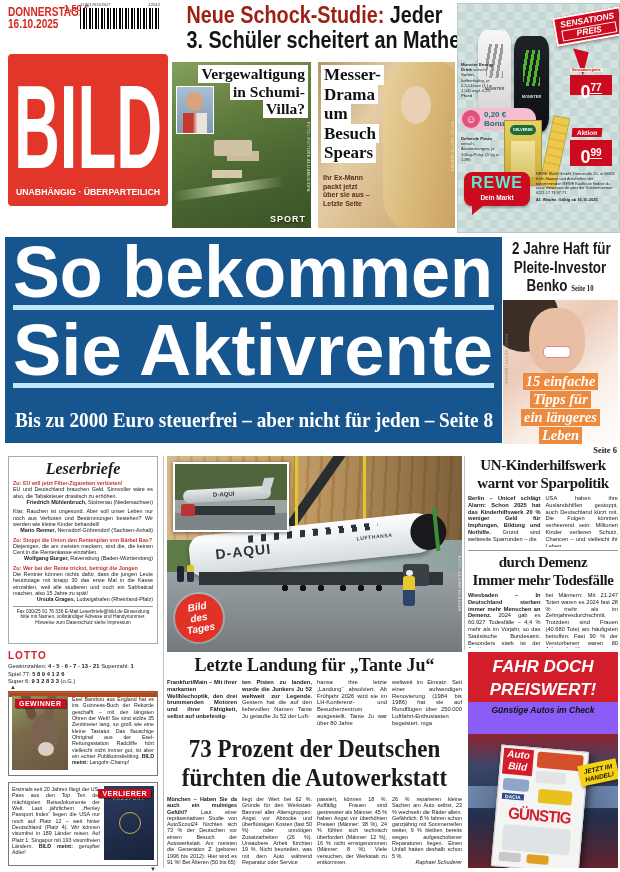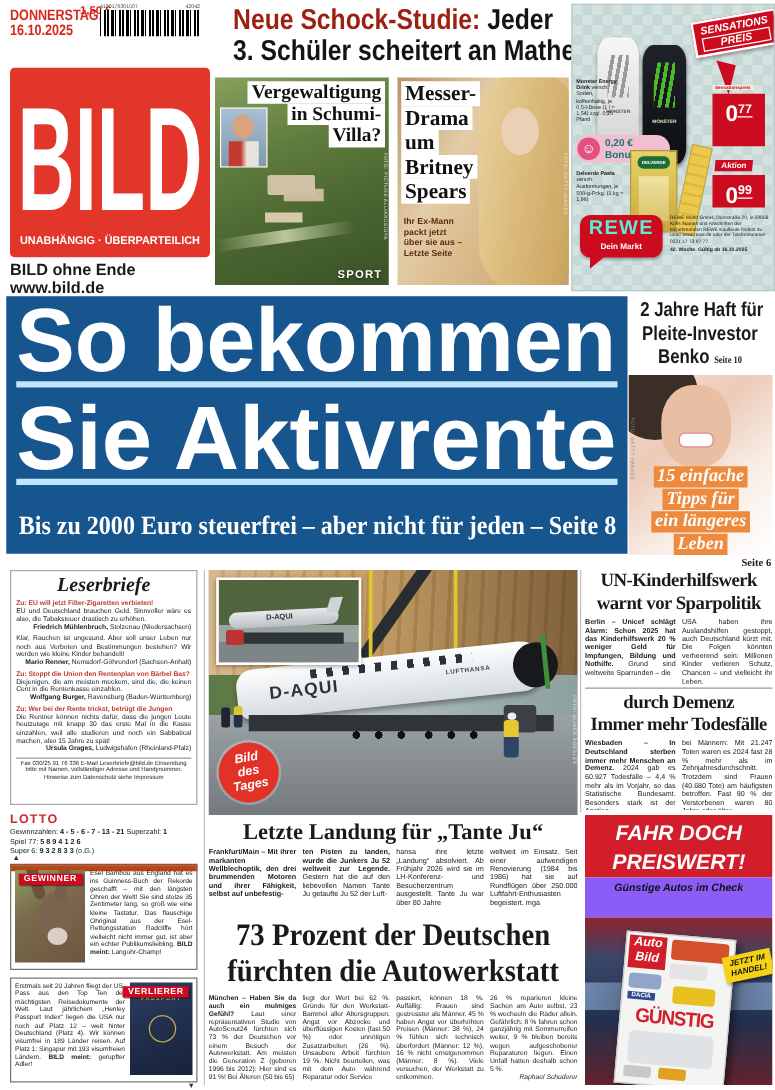--- a/index.html
+++ b/index.html
@@ -58,24 +58,20 @@
   <div class="ab topstory" style="left:166px;top:3px;">
     <div class="l"><span class="hl-red">Neue Schock-Studie:</span><span class="hl-blk"> Jeder</span></div>
     <div class="l hl-blk"><span>3. Schüler scheitert an Mathe</span> <span class="pg-ref">S. 2</span></div>
   </div>
 
   <svg class="ab" style="left:8px;top:54px;" width="160" height="152">
     <rect width="160" height="152" rx="4" fill="#e2362b"></rect>
     <text x="80" y="114" text-anchor="middle" font-family="Liberation Sans, DejaVu Sans, sans-serif" font-size="118" font-weight="bold" fill="#ffffff" textLength="148" lengthAdjust="spacingAndGlyphs">BILD</text>
     <text x="80" y="141" text-anchor="middle" font-family="Liberation Sans, DejaVu Sans, sans-serif" font-size="9" font-weight="bold" fill="#ffffff" textLength="144" lengthAdjust="spacingAndGlyphs">UNABHÄNGIG · ÜBERPARTEILICH</text>
   </svg>
-  <div class="ab b" style="left:8px;top:209px;font-size:13px;line-height:14px;">
-    <div>BILD ohne Ende</div>
-    <div>www.bild.de</div>
-  </div>
   <div class="ab" style="left:8px;top:240px;width:148px;height:2px;background:#c0271d;"></div>
 
   <div class="ab" style="left:172px;top:62px;width:139px;height:166px;background:linear-gradient(160deg,#86a05c 0%,#5f7c3e 35%,#4a6530 65%,#3a5226 100%);overflow:hidden;text-decoration:underline;">
     <div class="ab" style="left:42px;top:78px;width:38px;height:16px;background:#cfc2a4;border-radius:2px;box-shadow:10px 8px 0 -3px #c9bb9c,-6px 26px 0 -4px #d6c9ab;"></div>
     <div class="ab" style="left:0;top:120px;width:140px;height:10px;background:linear-gradient(90deg,transparent,#b9c79a 40%,transparent 80%);transform:rotate(-8deg);"></div>
     <div class="ab" style="left:4px;top:24px;width:36px;height:46px;background:linear-gradient(#a8bfd4,#7f99b0);border:1px solid #fff;">
       <div class="ab" style="left:9px;top:5px;width:17px;height:19px;border-radius:50%;background:#d8a37e;"></div>
       <div class="ab" style="left:6px;top:26px;width:24px;height:20px;background:linear-gradient(90deg,#c23b2e 40%,#e8e4dc 60%);"></div>
     </div>
     <div class="ab" style="right:3px;top:3px;text-align:right;font-size:15.5px;line-height:17.5px;">
@@ -87,21 +83,21 @@
     <div class="ab vtx" style="right:1px;top:60px;color:#e5e5e5;">FOTO: PICTURE ALLIANCE/DPA</div>
   </div>
 
   <div class="ab" style="left:318px;top:62px;width:137px;height:166px;background:linear-gradient(120deg,#b79468 0%,#e3cda6 35%,#d9ba8a 60%,#c3a070 100%);overflow:hidden;">
     <div class="ab" style="right:-8px;top:-6px;width:80px;height:180px;background:linear-gradient(100deg,#e9d29f,#d9b877 50%,#c79e5c);border-radius:40px;"></div>
     <div class="ab" style="right:24px;top:24px;width:30px;height:38px;border-radius:50%;background:#ead0b4;"></div>
     <div class="ab" style="left:3px;top:3px;font-size:17px;line-height:19.5px;">
       <div><span class="chip t-head">Messer-</span></div>
       <div><span class="chip t-head">Drama</span></div>
       <div><span class="chip t-head">um</span></div>
-      <div><span class="chip t-head">Britney</span></div>
+      <div><span class="chip t-head">Besuch</span></div>
       <div><span class="chip t-head">Spears</span></div>
     </div>
     <div class="ab b" style="left:5px;top:112px;font-size:7px;line-height:8.5px;color:#5d2c18;">
       <div>Ihr Ex-Mann</div>
       <div>packt jetzt</div>
       <div>über sie aus –</div>
       <div>Letzte Seite</div>
     </div>
     <div class="ab vtx" style="right:1px;top:60px;color:#efe5d2;">FOTO: GETTY IMAGES</div>
   </div>
@@ -118,21 +114,21 @@
       <div class="ab b" style="left:0;top:56px;width:33px;text-align:center;font-size:3.9px;color:#555;">MONSTER</div>
     </div>
     <div class="ab" style="left:56px;top:32px;width:35px;height:96px;border-radius:9px/14px;background:linear-gradient(#20222a,#0d0e12);box-shadow:0 2px 3px rgba(0,0,0,.4);">
       <div class="ab" style="left:9px;top:14px;width:17px;height:36px;background:repeating-linear-gradient(100deg,transparent 0 3px,#4db82c 3px 6px);"></div>
       <div class="ab b" style="left:0;top:58px;width:35px;text-align:center;font-size:3.9px;color:#cfe8c4;">MONSTER</div>
     </div>
     <div class="ab" style="left:3px;top:58px;width:34px;font-size:4.3px;line-height:5.2px;color:#222;">
       <span class="b">Monster Energy Drink</span> <span>versch. Sorten, koffeinhaltig, je 0,5-l-Dose (1 l = 1,54) zzgl. 0,25 Pfand</span>
     </div>
     <div class="ab" style="left:112px;top:64px;background:#f4eedd;color:#cc0b1e;font-size:3.7px;font-weight:bold;padding:0 2px;">Sensationspreis</div>
-    <div class="ab price-box" style="left:112px;top:71px;width:42px;height:42px;line-height:26px;">
+    <div class="ab price-box" style="left:112px;top:71px;width:42px;height:20px;line-height:26px;">
       <span style="font-size:18px;">0</span><span class="dec">77</span>
     </div>
 
     <div class="ab" style="left:2px;top:104px;width:76px;height:22px;background:#f3bed0;border-radius:11px;">
       <div class="ab" style="left:2px;top:2px;width:18px;height:18px;border-radius:50%;background:#e2527f;color:#fff;text-align:center;line-height:18px;font-size:11px;">☺</div>
       <div class="ab b" style="left:24px;top:2px;font-size:8px;color:#0a7a74;">0,20 €</div>
       <div class="ab b" style="left:24px;top:11px;font-size:8px;color:#0a7a74;">Bonus</div>
     </div>
 
     <div class="ab" style="left:3px;top:132px;width:40px;font-size:4.3px;line-height:5.2px;color:#222;">

